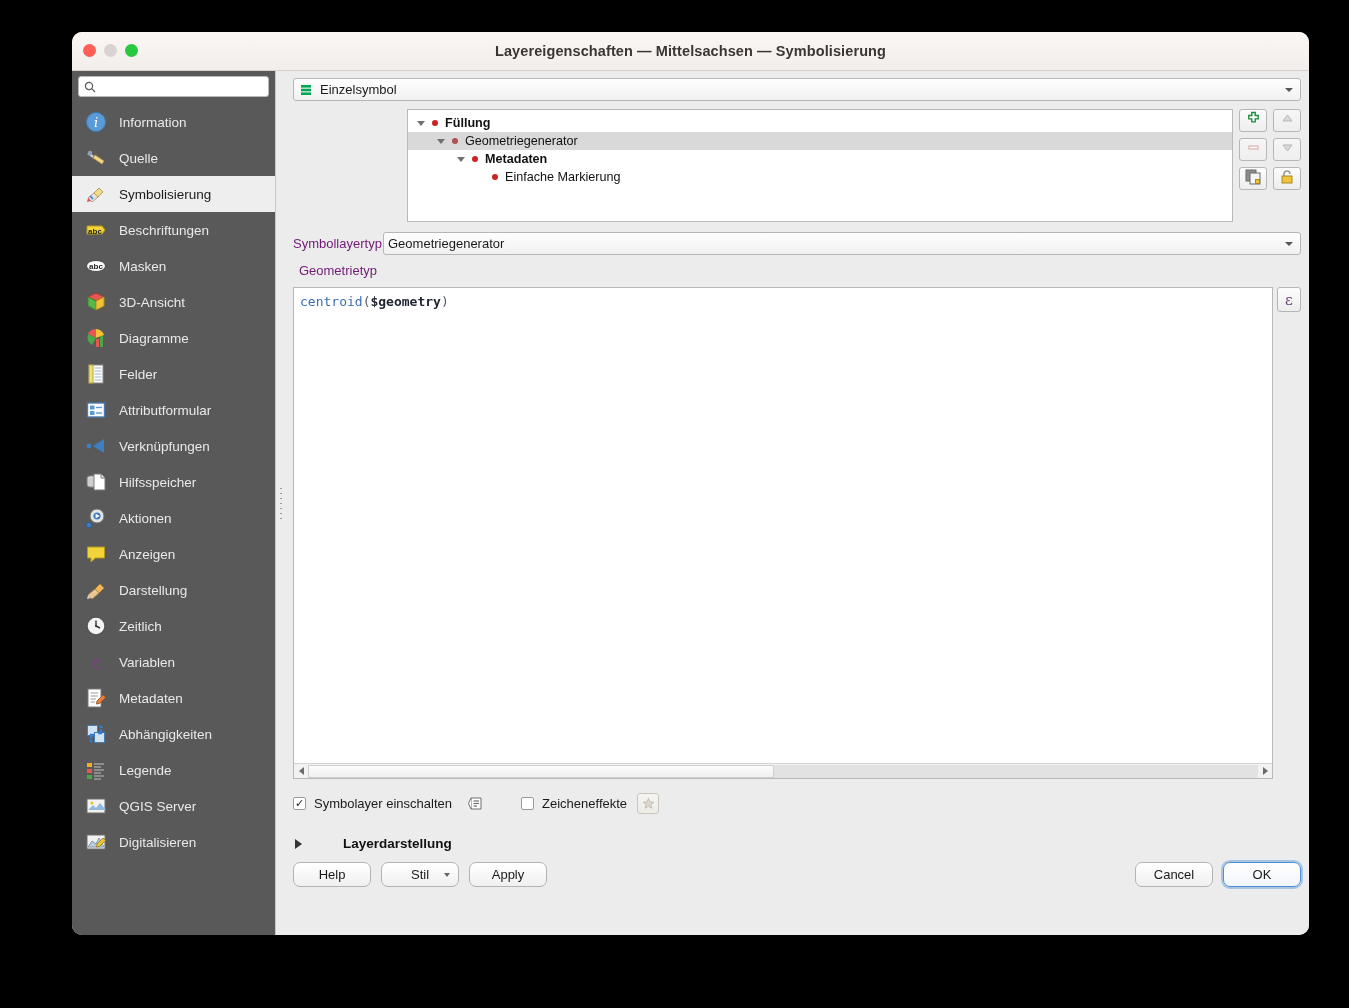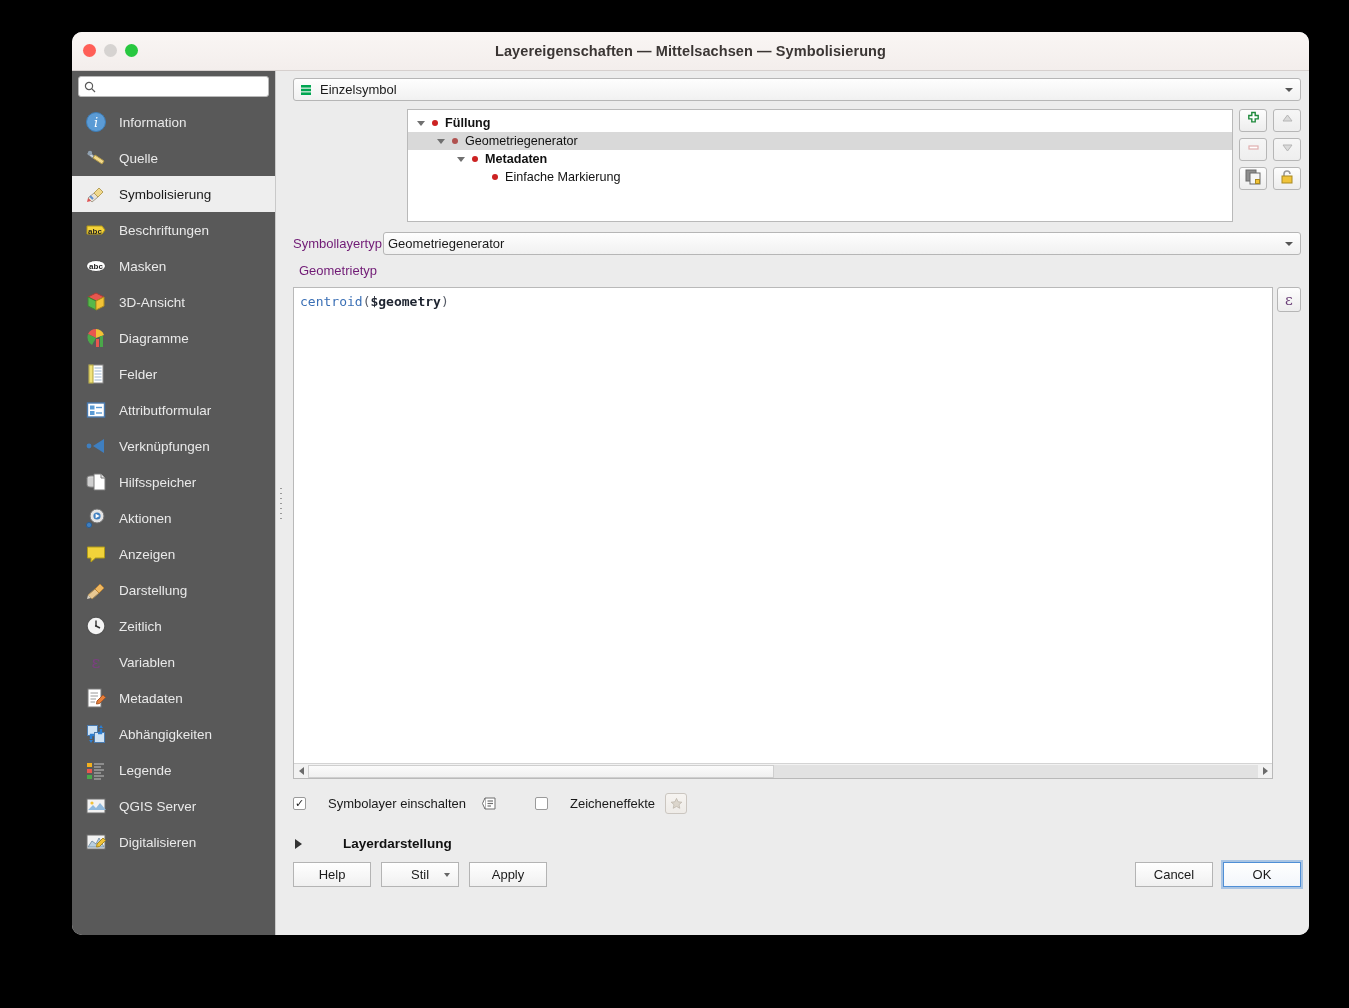--- a/index.html
+++ b/index.html
@@ -236,21 +236,21 @@
   }
   .cbx {
     width: 13px; height: 13px; border: 1px solid #9a9a9a;
     background: #ffffff; border-radius: 2px;
     display: flex; align-items: center; justify-content: center;
     flex: 0 0 13px;
   }
   .cbx.checked::after {
     content: "✓"; font-size: 11px; color: #1a1a1a; line-height: 11px;
   }
-  .cbx-label { font-size: 13px; color: #1a1a1a; margin-left: 22px; white-space: nowrap; }
+  .cbx-label { font-size: 13px; color: #1a1a1a; margin-left: 8px; white-space: nowrap; }
   .small-btn {
     width: 21px; height: 21px;
     display: flex; align-items: center; justify-content: center;
     margin-left: 14px;
   }
   .star-btn {
     width: 22px; height: 21px; margin-left: 10px;
     background: linear-gradient(#f6f4f1,#eeebe7);
     border: 1px solid #cbc6c0; border-radius: 3px;
     display: flex; align-items: center; justify-content: center;
@@ -271,21 +271,21 @@
   #collapsible .lbl { font-size: 13.5px; font-weight: bold; color: #111; }
 
   
   #footer {
     display: flex; align-items: center;
     padding: 0 8px; margin-top: 11px;
   }
   .btn {
     height: 25px; min-width: 78px;
     background: linear-gradient(#ffffff,#f0f0f0);
-    border: 1px solid #b4b4b4; border-radius: 0;
+    border: 1px solid #b4b4b4; border-radius: 7px;
     font-size: 13px; color: #1a1a1a;
     display: flex; align-items: center; justify-content: center;
     padding: 0 12px; margin-right: 10px; position: relative;
   }
   .btn.split { }
   .btn.split .arrow {
     position: absolute; right: 8px; top: 50%; margin-top: -2px;
     width: 0; height: 0;
     border-left: 3.5px solid transparent;
     border-right: 3.5px solid transparent;

